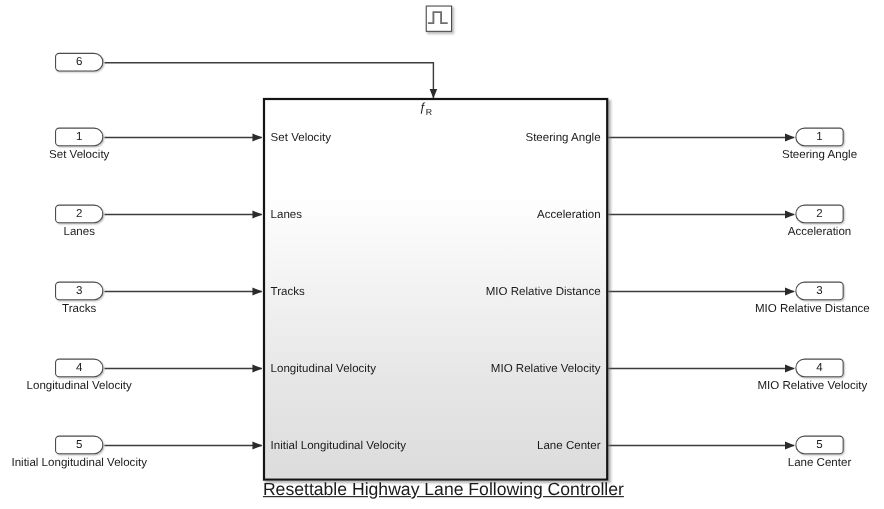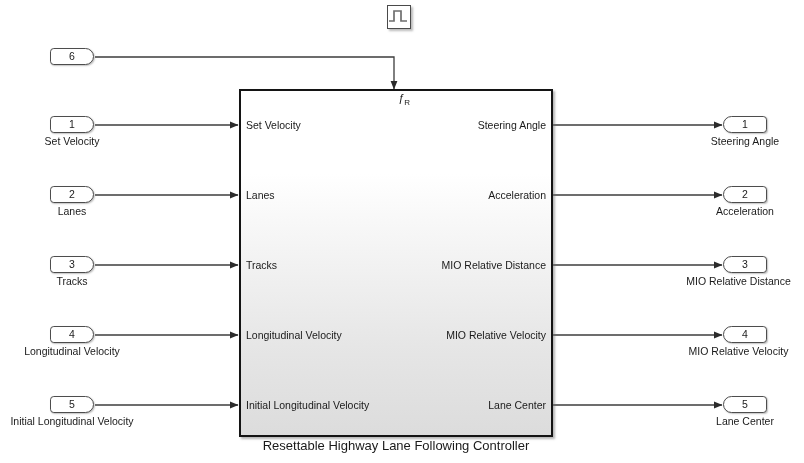--- a/index.html
+++ b/index.html
@@ -66,25 +66,26 @@
   .blk-out-label {
     position: absolute;
     font-size: 10.5px;
     line-height: 12px;
     color: #1a1a1a;
     white-space: nowrap;
     text-align: right;
   }
   #subsystem-caption {
     position: absolute;
-    font-size: 13px;
+    font-size: 16px;
     line-height: 14px;
     color: #1a1a1a;
     white-space: nowrap;
     text-align: center;
+    text-decoration: underline;
   }
   
   #reset-symbol {
     position: absolute;
     white-space: nowrap;
     color: #1a1a1a;
     font-size: 11px;
   }
   #reset-symbol .sub {
     font-size: 8px;
@@ -141,21 +142,21 @@
   </svg>
 
   <div id="pulse-block" style="left:387px; top:5px;">
     <svg width="20" height="20" viewBox="0 0 20 20">
       <path d="M1,15 L6,15 L6,5 L13,5 L13,15 L19,15" fill="none" stroke="#6e6e6e" stroke-width="1.7"></path>
     </svg>
   </div>
 
   <div id="subsystem" style="left:239px; top:89px; width:314px; height:348px;"></div>
 
-  <div id="reset-symbol" style="left:398px; top:92px;">
+  <div id="reset-symbol" style="left:381px; top:92px;">
     <span style="font-style:italic;">ƒ</span><span class="sub">R</span>
   </div>
 
   <div class="blk-in-label" style="left:246px; top:119px;">Set Velocity</div>
   <div class="blk-in-label" style="left:246px; top:189px;">Lanes</div>
   <div class="blk-in-label" style="left:246px; top:259px;">Tracks</div>
   <div class="blk-in-label" style="left:246px; top:329px;">Longitudinal Velocity</div>
   <div class="blk-in-label" style="left:246px; top:399px;">Initial Longitudinal Velocity</div>
 
   <div class="blk-out-label" style="left:300px; top:119px; width:246px;">Steering Angle</div>

